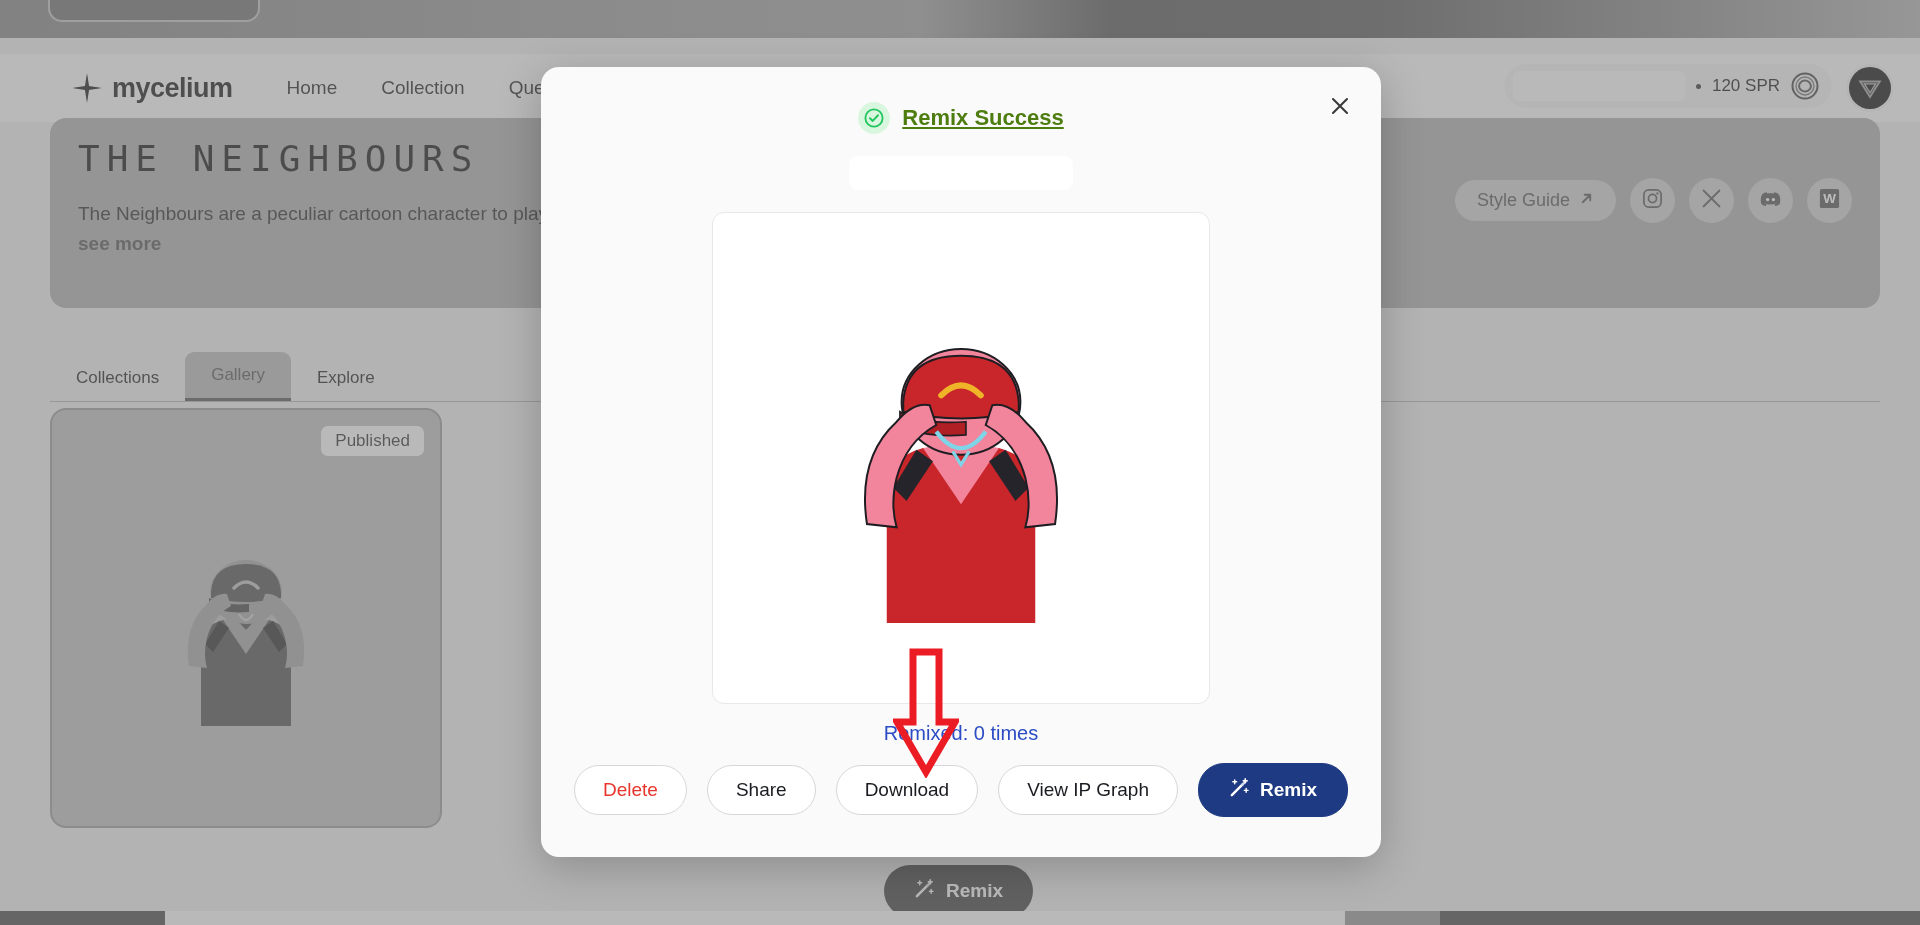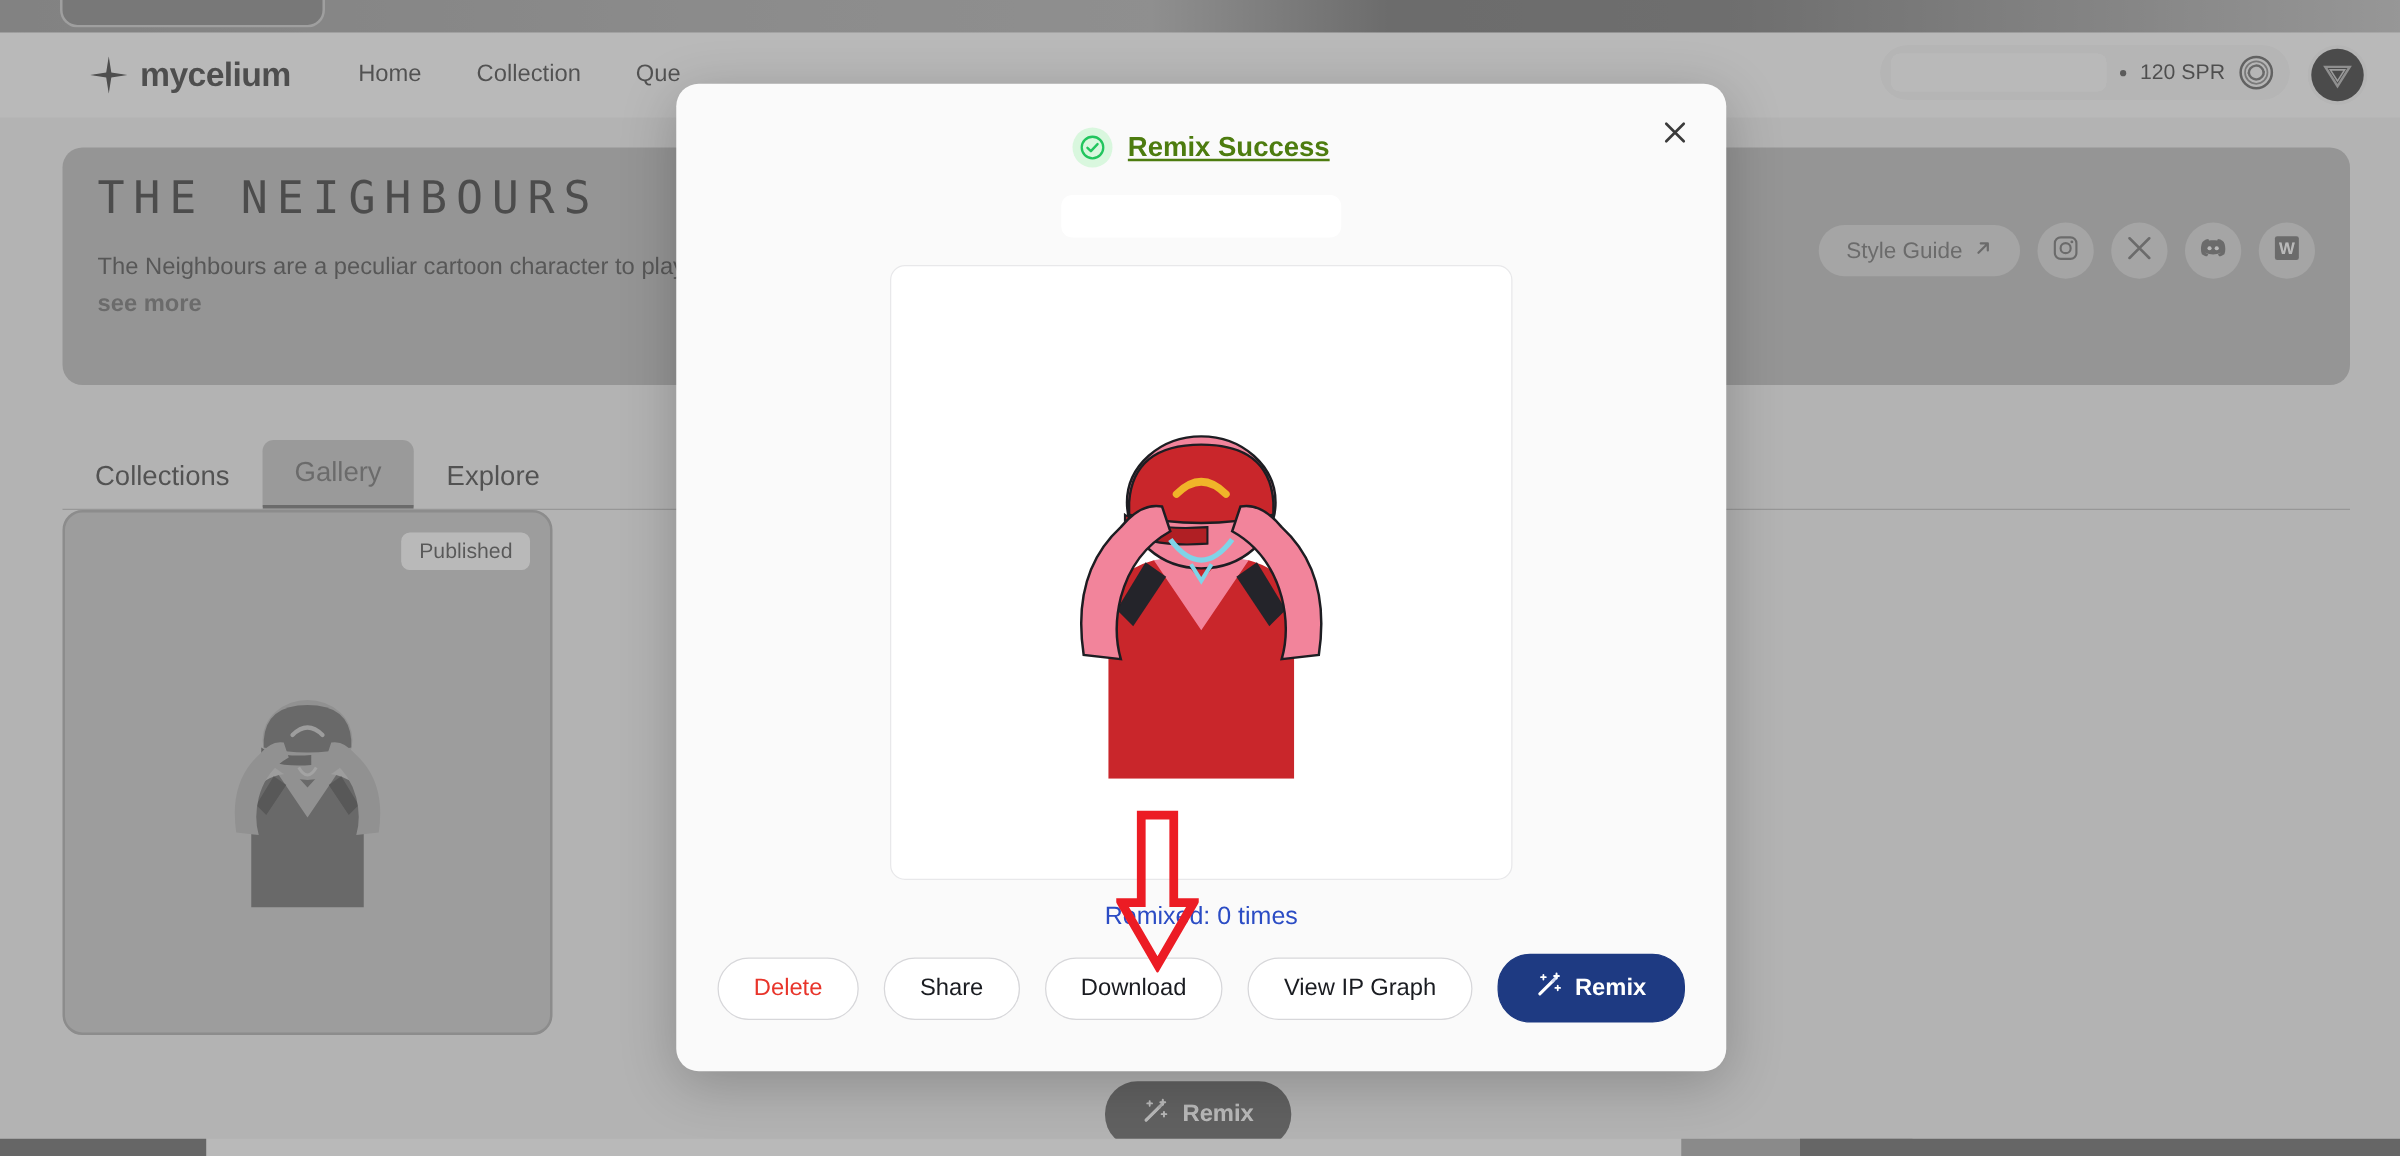--- a/index.html
+++ b/index.html
@@ -23,21 +23,21 @@
     overflow: hidden;
   }
   .banner-pill {
     position: absolute; left: 48px; top: -22px; width: 212px; height: 44px;
     background: #0d8a2e; border-radius: 0 0 14px 14px;
     border: 2px solid rgba(255,255,255,.55); border-top: none;
   }
 
   
   .header {
-    position: absolute; left: 0; top: 26px; width: 1920px; height: 68px;
+    position: absolute; left: 0; top: 54px; width: 1920px; height: 68px;
     background: #f5f5f6;
     display: flex; align-items: center; padding: 16px 26px;
   }
   .brand { display: flex; align-items: center; gap: 10px; margin-left: 46px; }
   .brand-star { width: 30px; height: 30px; position: relative; }
   .brand-star svg { display: block; }
   .brand-name {
     font-size: 27px; font-weight: 700; letter-spacing: -.5px; color: #111;
   }
   .navlinks { display: flex; align-items: center; gap: 44px; margin-left: 54px; }
@@ -92,21 +92,21 @@
     width: 45px; height: 45px; border-radius: 50%; background: #c2c7d1;
     display: flex; align-items: center; justify-content: center;
   }
 
   
   .tabs {
     position: absolute; left: 50px; top: 352px; width: 1830px;
     display: flex; align-items: flex-end; border-bottom: 1px solid #a8aab0;
   }
   .tab {
-    padding: 13px 26px; font-size: 22px; color: #16181d;
+    padding: 13px 26px; font-size: 17px; color: #16181d;
     border-radius: 9px 9px 0 0; white-space: nowrap;
   }
   .tab.active {
     background: #a8b1c4; color: #2b4cc4; border-bottom: 3px solid #2b4cc4;
   }
 
   
   .gallery-card {
     position: absolute; left: 50px; top: 408px; width: 392px; height: 420px;
     border: 2px solid #7f93bd; border-radius: 16px; background: #b6b6b6;

